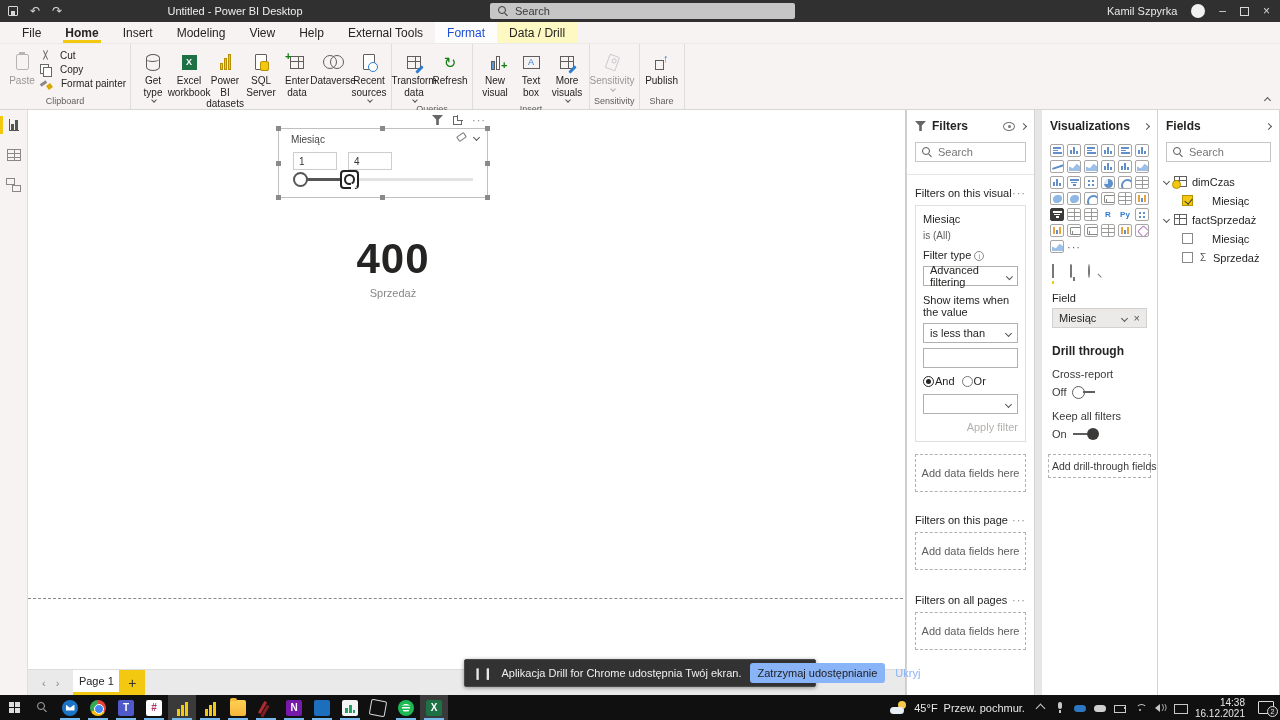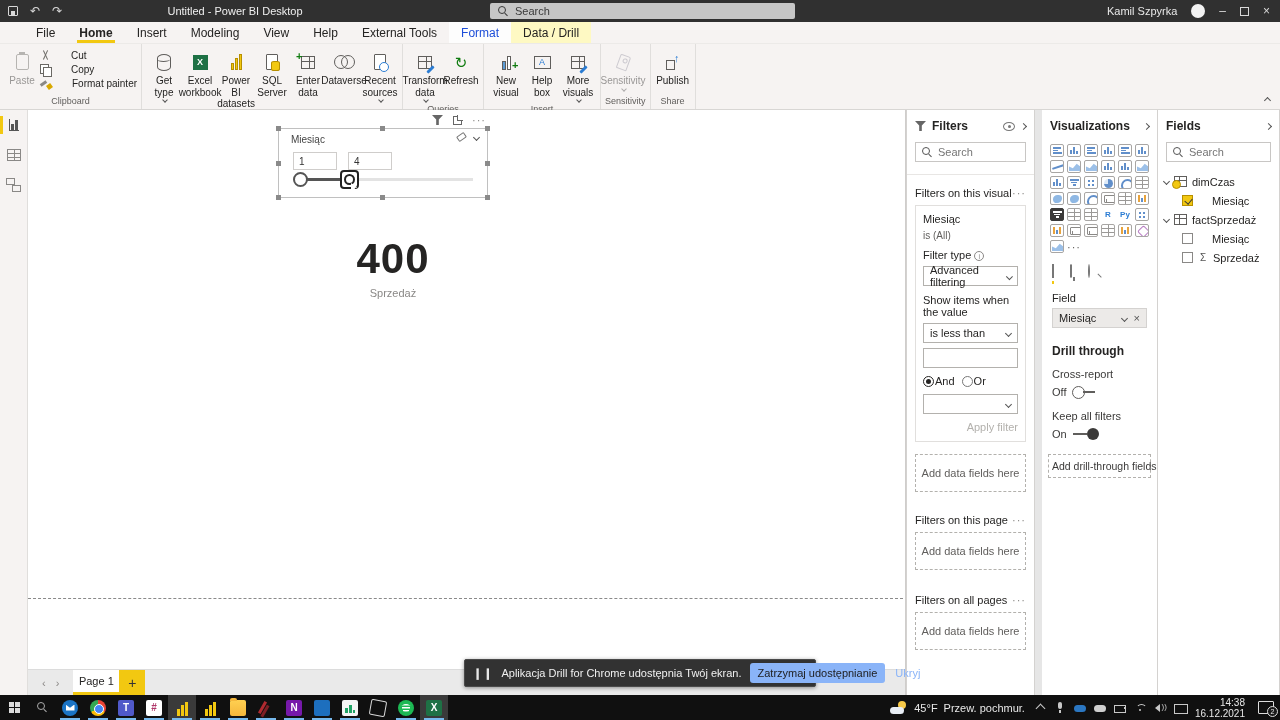--- a/index.html
+++ b/index.html
@@ -16,37 +16,37 @@
   .tb-search{margin-left:90px;width:305px;height:16px;background:#c6c6c6;border-radius:2px;display:flex;align-items:center;gap:6px;padding:0 8px;color:#3a3a3a}
   .tb-right{margin-left:auto;display:flex;align-items:center;gap:14px;padding-right:10px}
   .avatar{width:14px;height:14px;border-radius:50%;background:#f2f2f2}
   .i-restore{width:9px;height:9px;border:1.2px solid #d8d8d8}
   .mag{position:relative;width:11px;height:11px;display:inline-block;flex:none}
   .mag::before{content:"";position:absolute;width:6px;height:6px;border:1.3px solid #555;border-radius:50%;left:0;top:0}
   .mag::after{content:"";position:absolute;width:4px;height:1.3px;background:#555;transform:rotate(45deg);left:6px;top:8px}
   .mag.lt::before{border-color:#3a3a3a}.mag.lt::after{background:#3a3a3a}
 
   
-  .menubar{height:22px;background:#f6f3f2;display:flex;align-items:stretch;padding-left:24px;font-size:12px;border-bottom:1px solid #eceae8}
+  .menubar{height:22px;background:#f6f3f2;display:flex;align-items:stretch;padding-left:10px;font-size:12px;border-bottom:1px solid #eceae8}
   .mtab{padding:0 12px;display:flex;align-items:center;position:relative;cursor:pointer;color:#252423}
   .mtab.active{font-weight:bold}
   .mtab.active::after{content:"";position:absolute;left:10px;right:10px;bottom:0;height:3px;background:#f2c811}
   .mtab.ctx{background:#fef9c3}
   .mtab.gold{color:#1d4ed8;background:#fdfdfd}
 
   
   .ribbon{height:66px;background:#f6f3f2;display:flex;align-items:stretch;border-bottom:1px solid #d8d6d4;position:relative}
   .rgroup{display:flex;flex-direction:column;border-right:1px solid #e0dedc;padding:2px 4px 0}
   .rbtns{flex:1;display:flex;align-items:flex-start}
   .rlabel{text-align:center;font-size:9px;color:#605e5c;padding:2px 0 3px}
   .bigbtn{width:36px;display:flex;flex-direction:column;align-items:center;text-align:center;font-size:10px;color:#252423;padding-top:3px;cursor:pointer;line-height:1.15}
   .bigbtn .ric{height:26px;display:flex;align-items:center;justify-content:center}
   .bigbtn.dis{opacity:.45}
   .smallcol{display:flex;flex-direction:column;justify-content:flex-start;gap:3px;padding-top:4px}
-  .smallbtn{display:flex;align-items:center;gap:20px;font-size:10px;color:#252423;cursor:pointer;white-space:nowrap}
+  .smallbtn{display:flex;align-items:center;gap:9px;font-size:10px;color:#252423;cursor:pointer;white-space:nowrap}
   .caret{display:inline-block;width:4px;height:4px;border-right:1px solid #555;border-bottom:1px solid #555;transform:rotate(45deg);margin-left:2px;vertical-align:2px}
   .chev{display:inline-block;width:5px;height:5px;border-right:1.4px solid #555;border-bottom:1.4px solid #555;transform:rotate(45deg)}
   .chev.r{transform:rotate(-45deg)}
   .chev.u{transform:rotate(-135deg)}
   .ribbon-collapse{position:absolute;right:10px;bottom:6px}
   
   .i-paste{width:13px;height:16px;border:1.3px solid #6a6864;border-radius:2px;position:relative}
   .i-paste::before{content:"";position:absolute;left:2px;top:-3px;width:6px;height:3px;background:#6a6864}
   .i-cut{width:11px;height:11px;position:relative}
   .i-cut::before,.i-cut::after{content:"";position:absolute;left:5px;top:0;width:1.4px;height:10px;background:#6a6864}
@@ -443,21 +443,21 @@
                 <i></i>
                 <i></i>
               </span>
             </span>
           <span>New visual</span>
         </div>
         <div class="bigbtn">
           <span class="ric">
               <span class="i-textbox">A</span>
             </span>
-          <span>Help box</span>
+          <span>Text box</span>
         </div>
         <div class="bigbtn">
           <span class="ric">
               <span class="i-grid pencil"></span>
             </span>
           <span>More visuals</span>
             <span class="caret"></span>
         </div>
       </div>
       <div class="rlabel">Insert</div>

